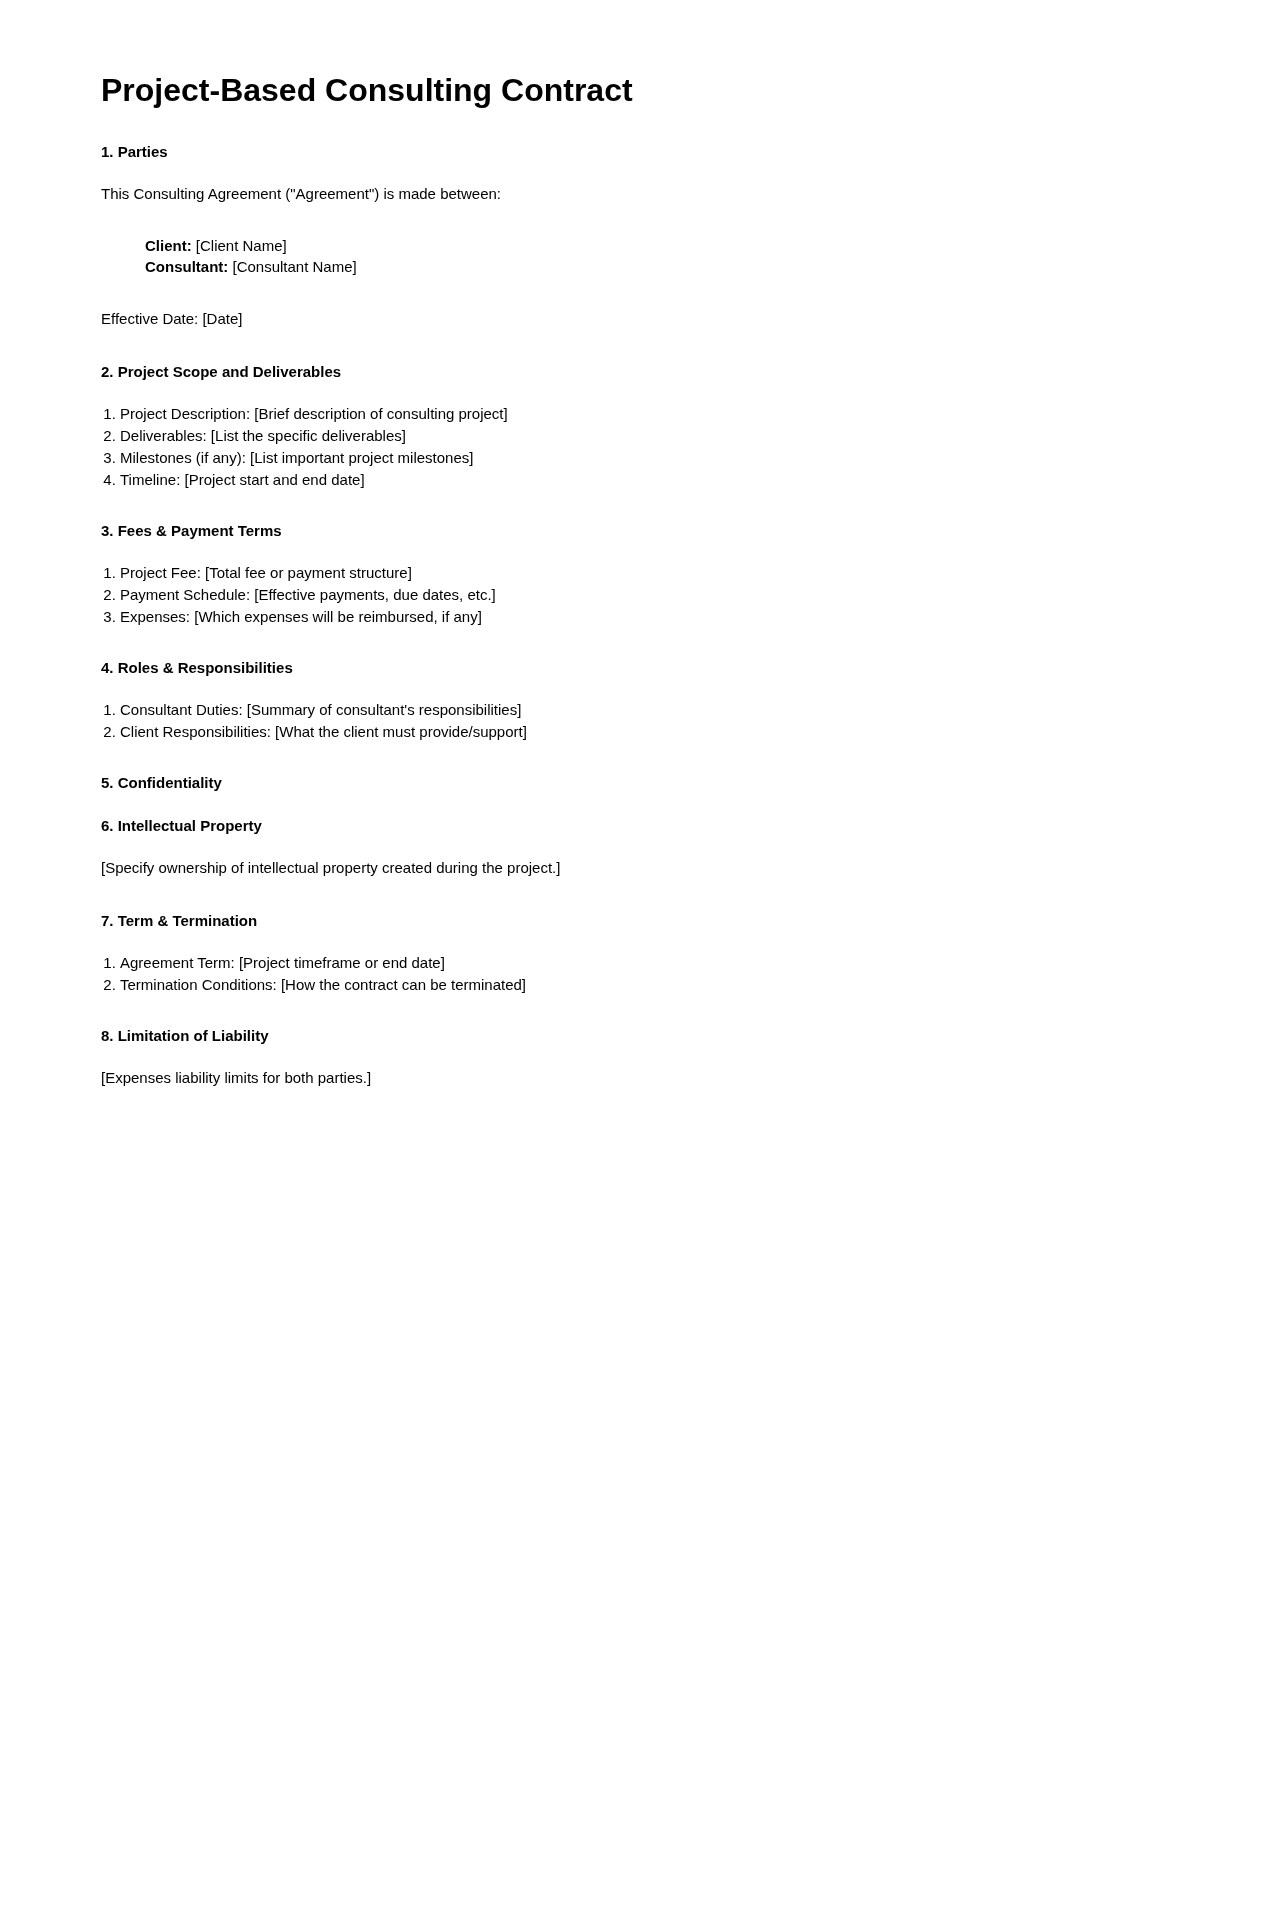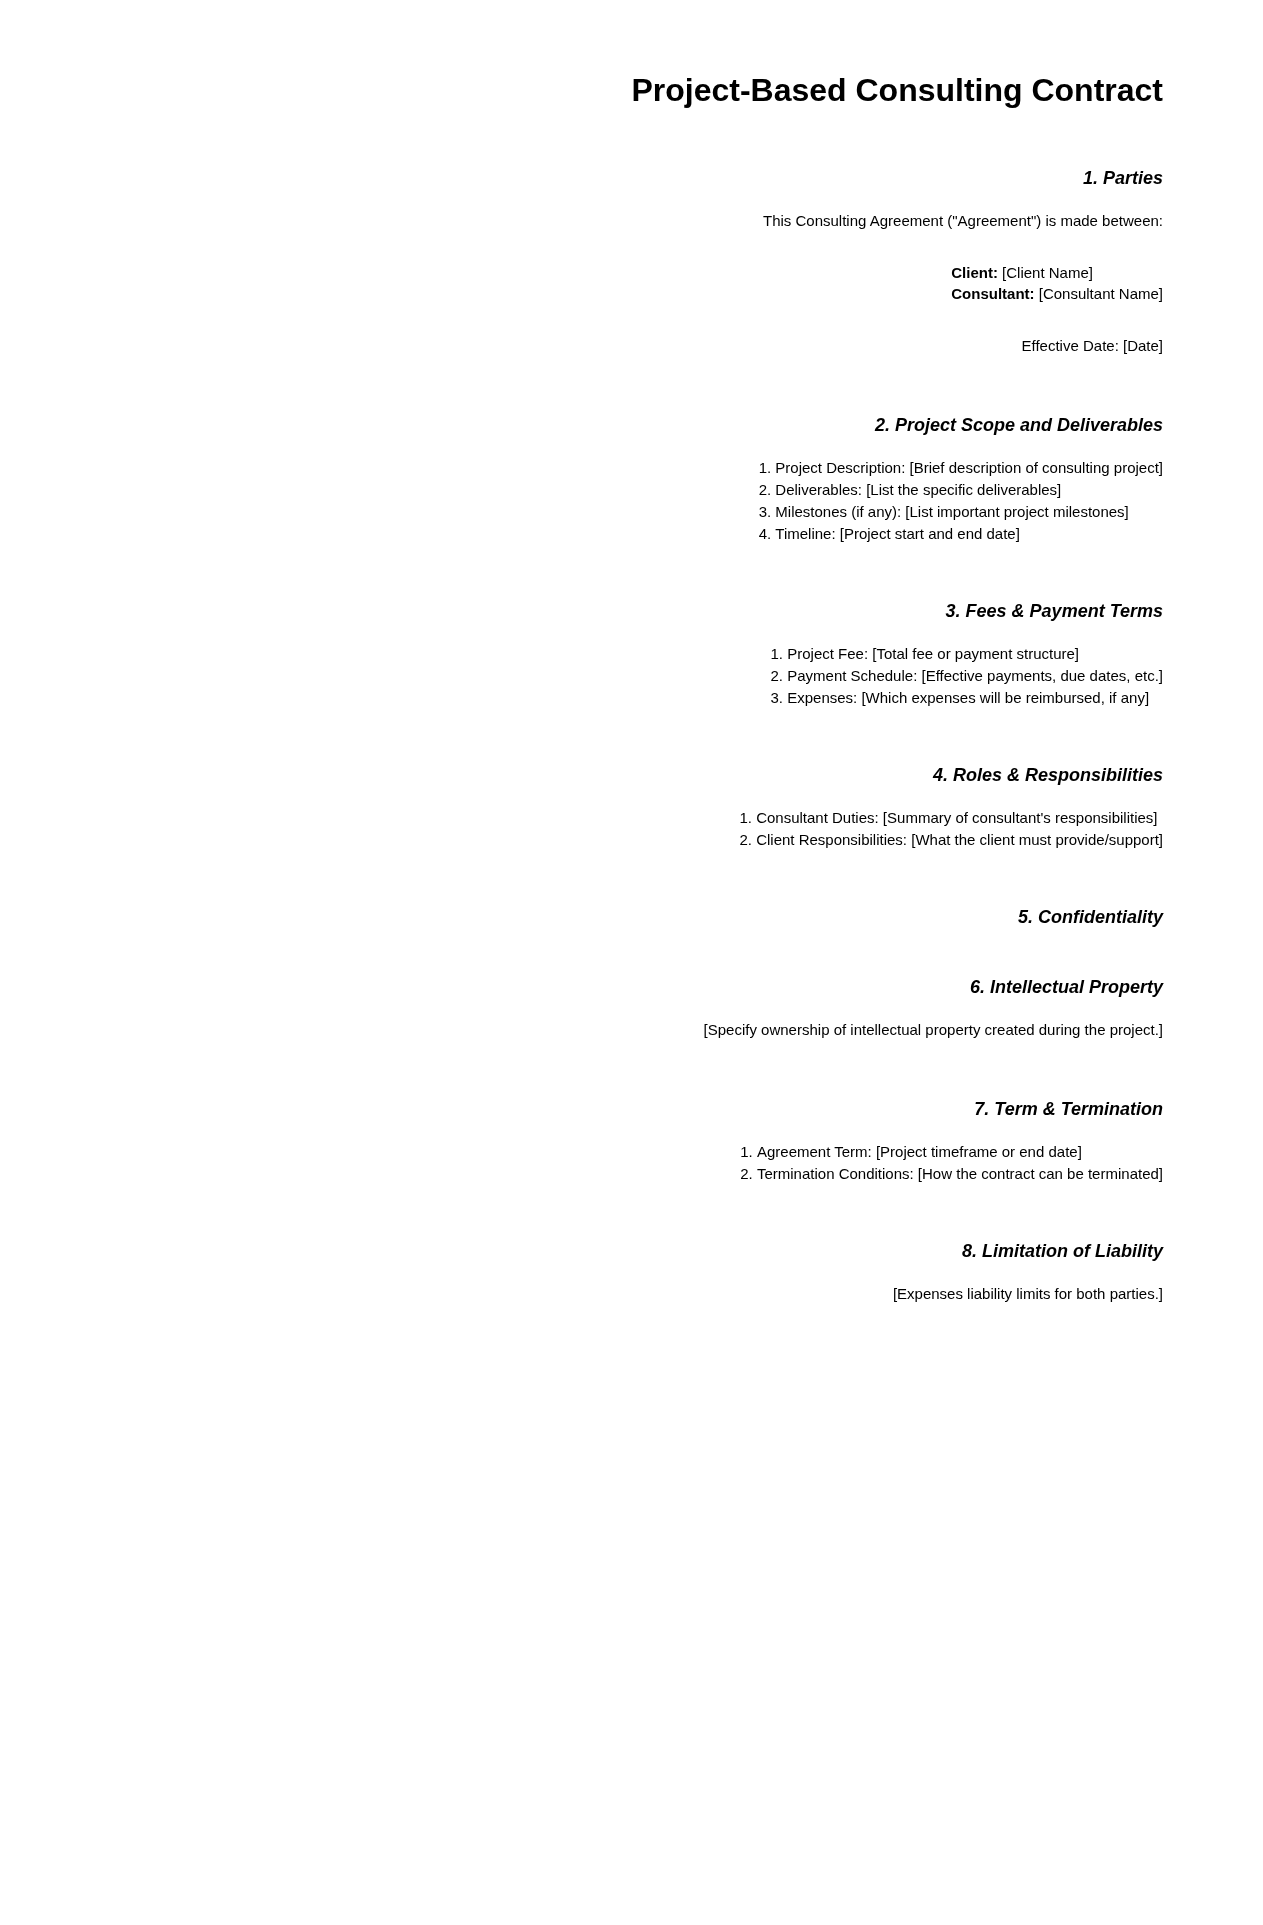--- a/index.html
+++ b/index.html
@@ -8,42 +8,41 @@
     background: #ffffff;
   }
   body {
     width: 1263px;
     height: 1925px;
     overflow: hidden;
   }
   .doc {
     display: flex;
     flex-direction: column;
-    align-items: flex-end;
+    align-items: flex-start;
     box-sizing: border-box;
     width: 1263px;
     padding: 72px 100px 0 101px;
     font-family: "Liberation Sans", sans-serif;
     font-size: 15px;
     line-height: 21px;
     color: #000000;
     background: #ffffff;
   }
   .doc h1 {
     font-size: 32px;
     line-height: 37px;
     font-weight: 700;
     margin: 0 0 20px 0;
   }
   .doc h2 {
-    font-size: 18px;
+    font-size: 15px;
     line-height: 27px;
     font-weight: 700;
-    margin: 36px 0 7px 0;
-    font-style: italic;
+    margin: 9px 0 7px 0;
   }
   .doc p {
     margin: 11px 0 20px 0;
   }
   .doc ol {
     margin: 10px 0 17px 0;
     padding: 0 0 0 19px;
   }
   .doc li {
     margin: 1px 0;

